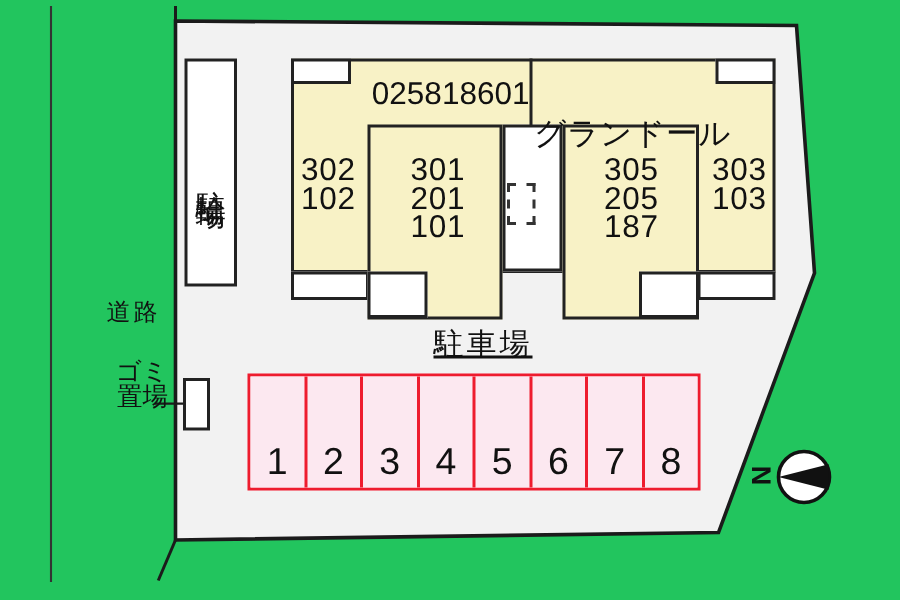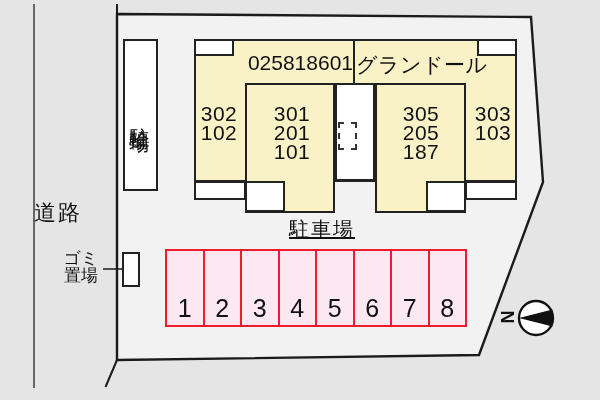--- a/index.html
+++ b/index.html
@@ -1,58 +1,58 @@
 <!DOCTYPE html>
 <html><head>
 <meta charset="utf-8">
 <style>
   html,body{margin:0;padding:0;background:#ffffff;}
   #canvas{
     position:relative;width:600px;height:400px;overflow:hidden;
-    background:#e5e5e5;
+    background:#22c55e;
     font-family:"Liberation Sans","DejaVu Sans",sans-serif;
     color:#111;
   }
   #base-svg{position:absolute;left:0;top:0;z-index:0;}
   .abs{position:absolute;box-sizing:border-box;}
   .outlined{border:2px solid #222;background:#ffffff;}
   .yellow{background:#f8f2c6;}
   
   .bike{left:123px;top:39px;width:35px;height:152px;z-index:2;
         display:flex;align-items:center;justify-content:center;}
   .bike span{writing-mode:vertical-rl;text-orientation:upright;
         font-size:20px;letter-spacing:3px;font-weight:500;}
   
   .bldg{left:194px;top:39px;width:323px;height:143px;z-index:1;border:2px solid #222;}
   .notch-tl{left:194px;top:39px;width:40px;height:17px;z-index:3;}
   .notch-tr{left:477px;top:39px;width:40px;height:17px;z-index:3;}
   .title{left:194px;top:51px;width:323px;z-index:4;display:flex;font-size:21px;white-space:nowrap;}
   .title .code{flex:0 0 159px;text-align:right;}
-  .title .name{padding-left:3px;letter-spacing:0.5px;}
+  .title .name{padding-left:3px;letter-spacing:0.5px;margin-top:24px;}
   .divider{left:353px;top:39px;width:0;height:45px;border-left:2px solid #222;z-index:4;}
   .midcol{left:335px;top:83px;width:40px;height:98px;z-index:2;}
   .inner-l{left:245px;top:83px;width:90px;height:130px;z-index:3;border:2px solid #222;}
   .inner-r{left:375px;top:83px;width:91px;height:130px;z-index:3;border:2px solid #222;}
   .strip-l{left:194px;top:181px;width:52px;height:19px;z-index:4;}
   .strip-r{left:465px;top:181px;width:52px;height:19px;z-index:4;}
   .notch-bl{left:245px;top:181px;width:40px;height:31px;z-index:5;}
   .notch-br{left:426px;top:181px;width:40px;height:31px;z-index:5;}
   .dashed{left:338px;top:122px;width:19px;height:28px;z-index:6;
           background:#fff;border:2px dashed #333;}
   
   .units{top:104px;width:56px;z-index:6;text-align:center;
          font-size:21px;line-height:19px;letter-spacing:0.5px;}
   .units div{white-space:nowrap;}
   .col1{left:191px;} .col2{left:264px;} .col3{left:393px;} .col4{left:465px;}
   
   .lot-label{left:262px;top:216px;width:120px;text-align:center;
              font-size:20px;letter-spacing:2px;z-index:2;text-decoration:underline;}
-  .road-label{left:23px;top:198px;width:70px;text-align:center;
-              font-size:22px;letter-spacing:2px;z-index:2;}
-  .garbage-label{left:50px;top:250px;width:62px;text-align:center;
+  .road-label{left:54px;top:198px;width:70px;text-align:center;
+              font-size:16px;letter-spacing:2px;z-index:2;}
+  .garbage-label{left:50px;top:239px;width:62px;text-align:right;
                  font-size:17px;line-height:17px;z-index:2;}
   .garbage-box{left:122px;top:252px;width:18px;height:35px;z-index:2;}
   .north-n{left:498px;top:308px;width:18px;height:18px;z-index:2;
            font-size:18px;font-weight:bold;transform:rotate(90deg);
            display:flex;align-items:center;justify-content:center;}
   
   .stalls{left:165px;top:249px;width:302px;height:78px;z-index:2;
           display:flex;border:2px solid #ee1c2e;background:#fce8f0;}
   .stall{flex:1 1 0;border-left:2px solid #ee1c2e;background:#fce8f0;
          display:flex;align-items:flex-end;justify-content:center;

